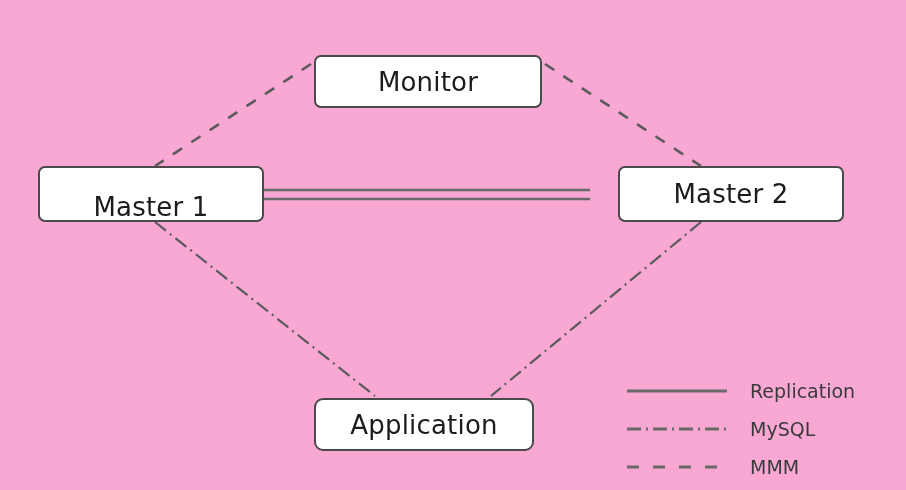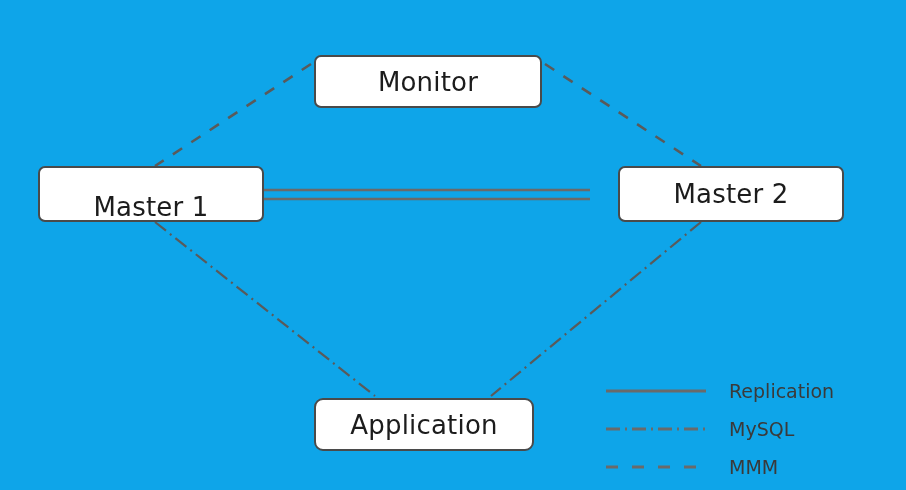--- a/index.html
+++ b/index.html
@@ -4,21 +4,21 @@
 <style>
   html, body {
     margin: 0;
     padding: 0;
     background: #ffffff;
   }
   #canvas {
     position: relative;
     width: 906px;
     height: 490px;
-    background: #0ea5e9;
+    background: #f9a8d4;
     overflow: hidden;
     font-family: "DejaVu Sans", "Liberation Sans", sans-serif;
   }
   #wires {
     position: absolute;
     left: 0;
     top: 0;
     width: 906px;
     height: 490px;
   }
@@ -37,21 +37,21 @@
     letter-spacing: 0.2px;
     z-index: 3;
   }
   #node-monitor     { left: 314px; top: 55px;  width: 228px; height: 53px; }
   #node-master-1    { left: 38px;  top: 166px; width: 226px; height: 56px; align-items: flex-end; }
   #node-master-2    { left: 590px; top: 166px; width: 226px; height: 56px; margin-left: 28px; }
   #node-application { left: 314px; top: 398px; width: 220px; height: 53px; border-radius: 9px; }
 
   #legend {
     position: absolute;
-    left: 606px;
+    left: 627px;
     top: 372px;
     width: 262px;
     z-index: 3;
   }
   .legend-row {
     display: flex;
     align-items: center;
     height: 38px;
   }
   .legend-swatch {

